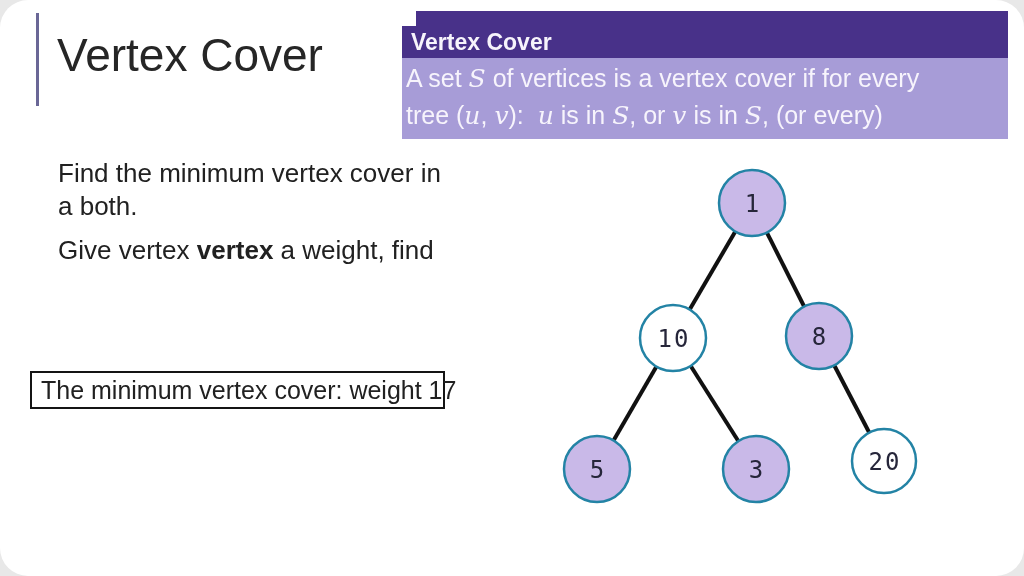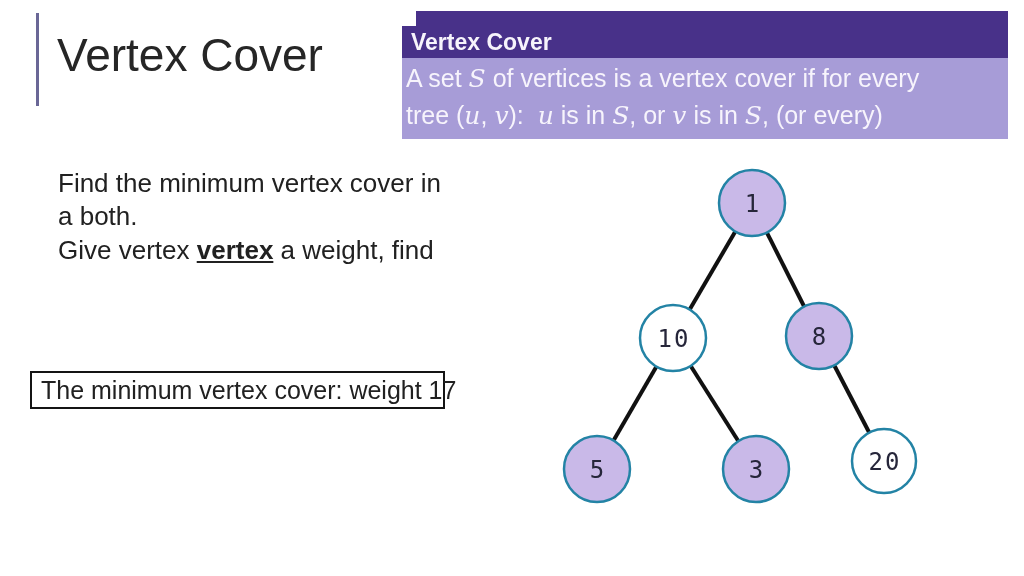--- a/index.html
+++ b/index.html
@@ -3,20 +3,21 @@
 <meta charset="utf-8">
 <style>
   html, body { margin: 0; padding: 0; background: #e8e8e8; }
   .slide {
     position: relative;
     width: 1024px;
     height: 576px;
     background: #ffffff;
     font-family: "Liberation Sans", sans-serif;
     overflow: hidden;
+    border-radius: 28px;
   }
 
   
   .title-accent {
     position: absolute;
     left: 36px; top: 13px;
     width: 3px; height: 93px;
     background: #6a6796;
   }
   .slide-title {
@@ -54,32 +55,32 @@
     color: #f7f4fc;
     font-size: 25px;
     line-height: 36px;
     padding: 2px 4px 5px 4px;
   }
   .def-line { white-space: pre-wrap; }
   .seg-math {
     font-family: "DejaVu Serif", serif;
     font-style: italic;
   }
-  .seg-bold { font-weight: bold; text-decoration: underline; }
+  .seg-bold { font-weight: bold; }
 
   
   .para {
     position: absolute;
     left: 58px;
     width: 470px;
     font-size: 26px;
     line-height: 33px;
     color: #212121;
   }
-  .para-1 { top: 167px; }
+  .para-1 { top: 157px; }
   .para-2 { top: 234px; }
 
   
   .answer-box {
     position: absolute;
     left: 30px; top: 371px;
     box-sizing: border-box;
     width: 415px; height: 38px;
     border: 2px solid #141414;
     background: #ffffff;

